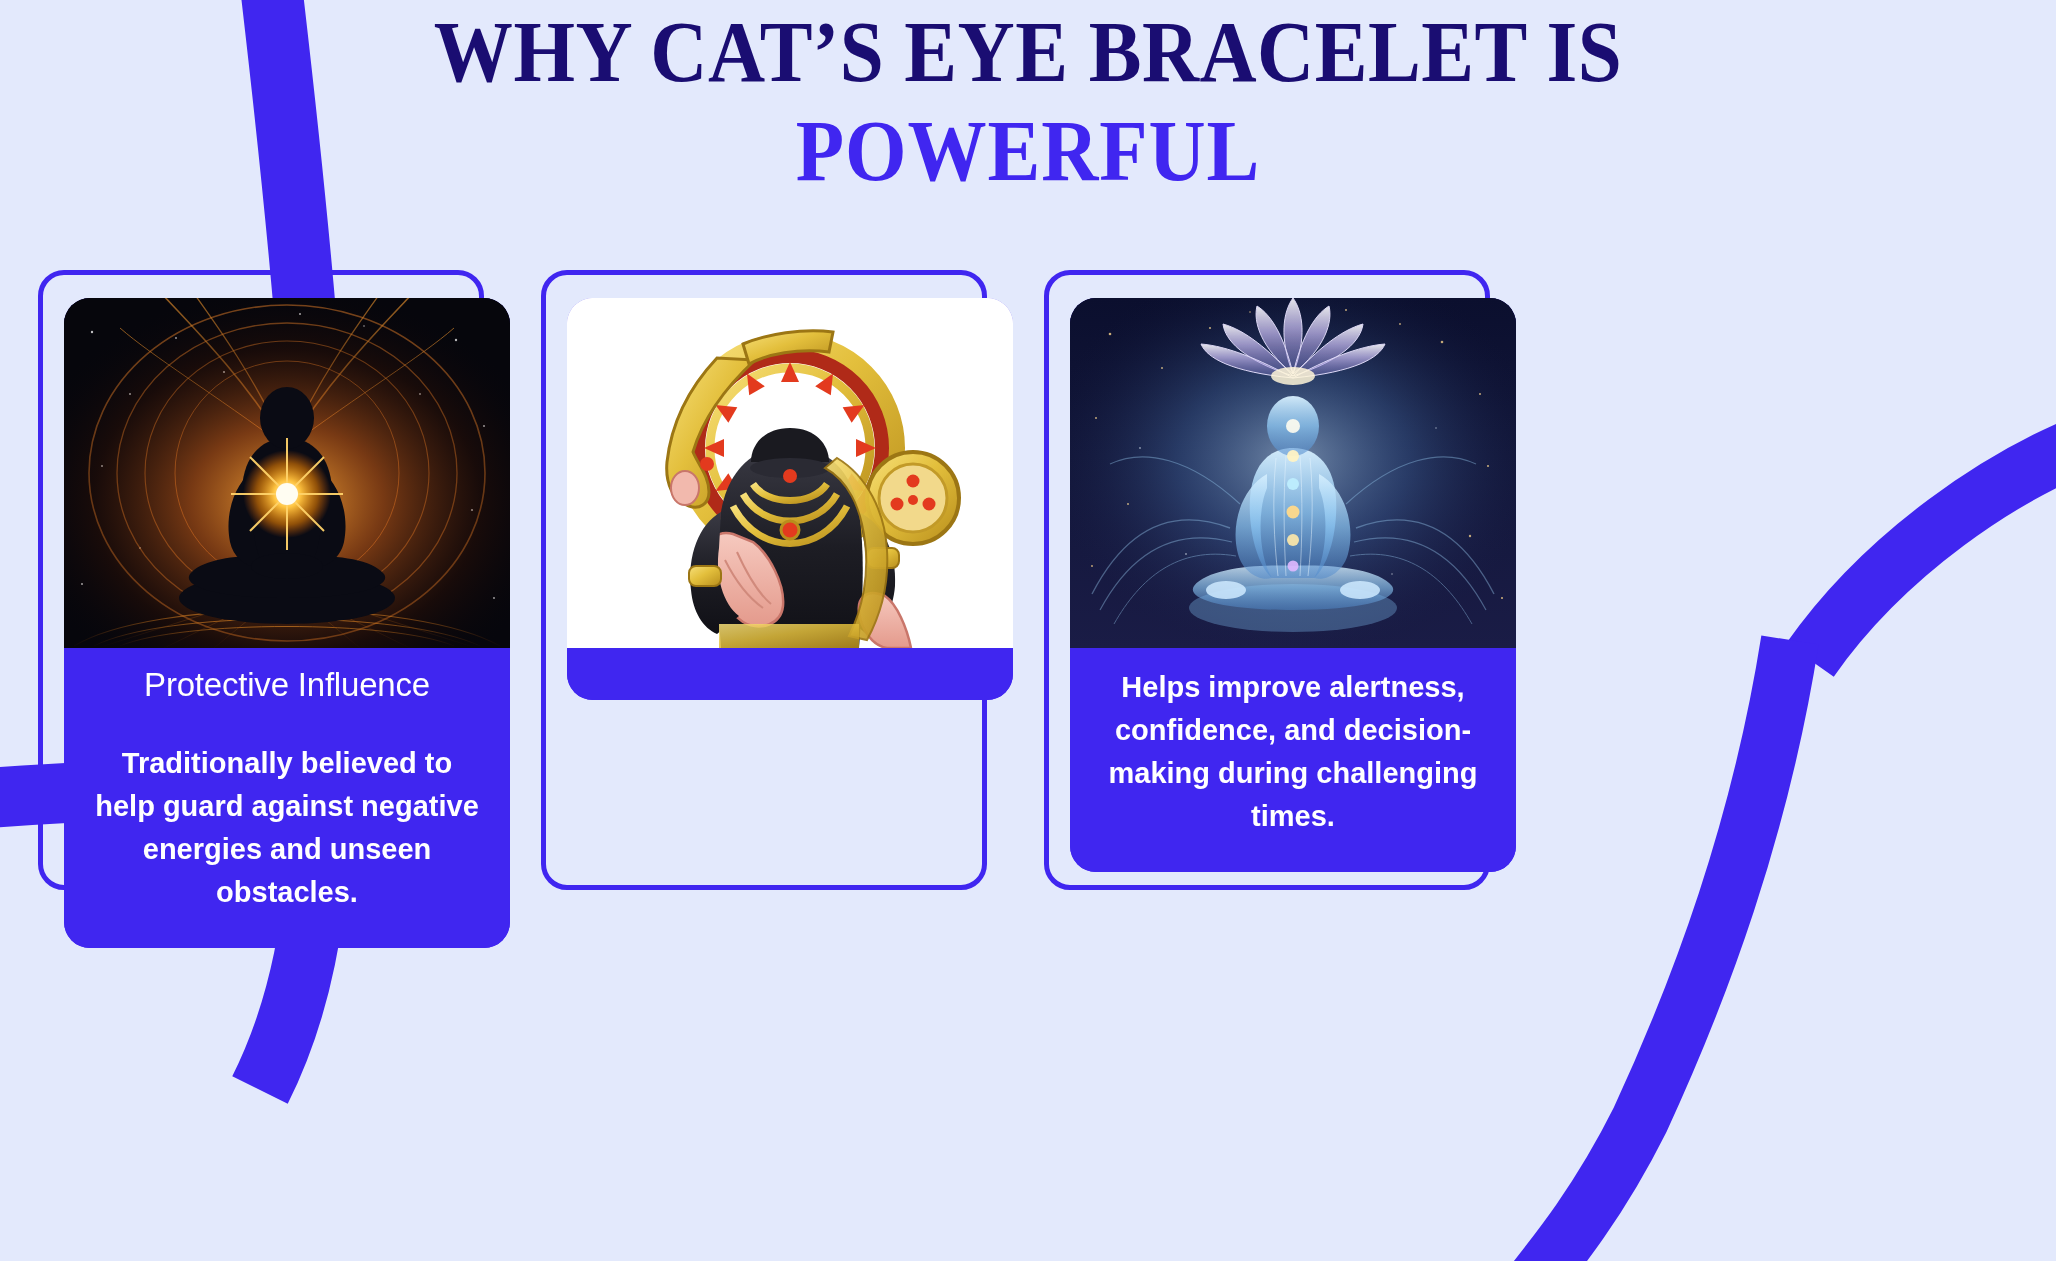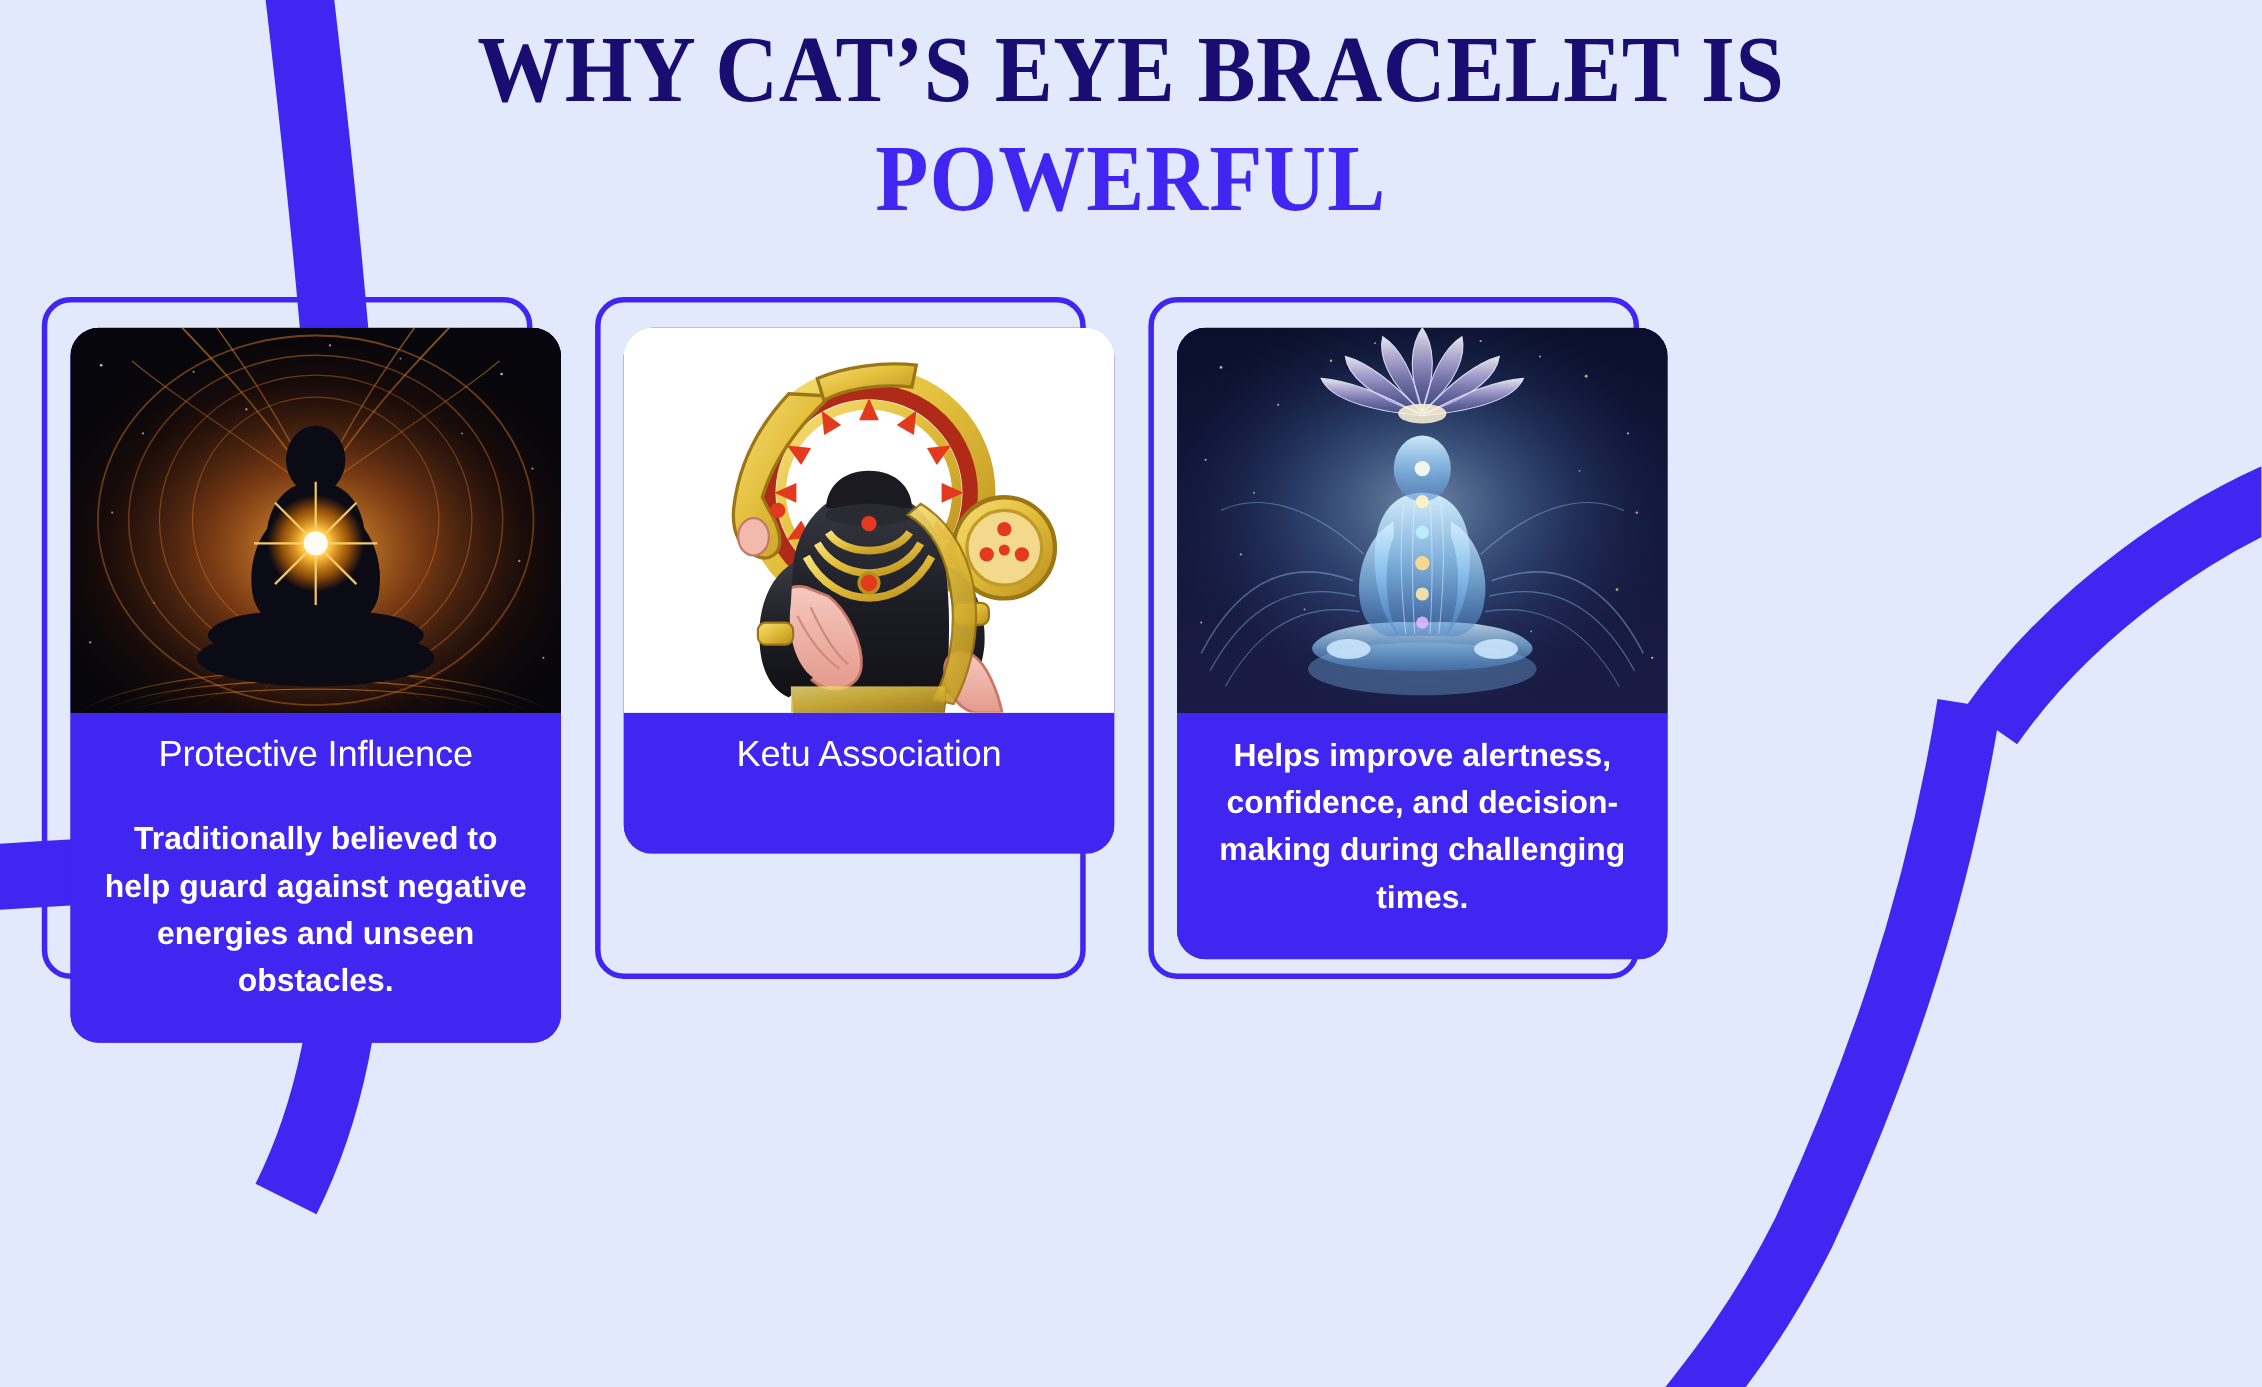--- a/index.html
+++ b/index.html
@@ -15,21 +15,21 @@
     background:#e3e9fc;
     overflow:hidden;
   }
 
   
   .deco-layer { position:absolute; inset:0; pointer-events:none; z-index:0; }
 
   
   .title-block {
     position:absolute;
-    top:18px; left:0; width:2056px;
+    top:7px; left:0; width:2056px;
     text-align:center;
     z-index:3;
   }
   .title-line1 {
     font-family:"Liberation Serif", serif;
     font-weight:700;
     font-size:86px;
     line-height:1.05;
     letter-spacing:0.5px;
     color:#1a0d72;
@@ -345,21 +345,20 @@
             <path d="M312 296 C 300 292, 290 300, 292 314 C 294 332, 306 348, 320 350
                      L 344 350 C 340 330, 330 306, 318 298 Z" fill="url(#skinG)" stroke="#c9766a" stroke-width="2.5"></path>
 
             <path d="M270 160 C 300 178, 318 214, 320 252 C 322 284, 314 316, 300 342
                      L 282 338 C 296 310, 302 276, 298 244 C 294 208, 280 182, 258 170 Z" fill="url(#goldG)" opacity="0.92" stroke="#9c7614" stroke-width="2"></path>
 
             <rect x="152" y="326" width="140" height="24" fill="url(#goldG)" opacity="0.85"></rect>
           </svg>
         </div>
         <div class="card-body">
-          <div class="card-title">Ketu Association</div>
         </div>
       </div>
     </div>
 
     <div class="card-wrap c2">
       <div class="ghost"></div>
       <div class="card" style="top:28px;">
         <div class="card-img art-aura">
           <svg class="art" viewBox="0 0 446 350" preserveAspectRatio="xMidYMid slice" aria-hidden="true">
             <defs>

